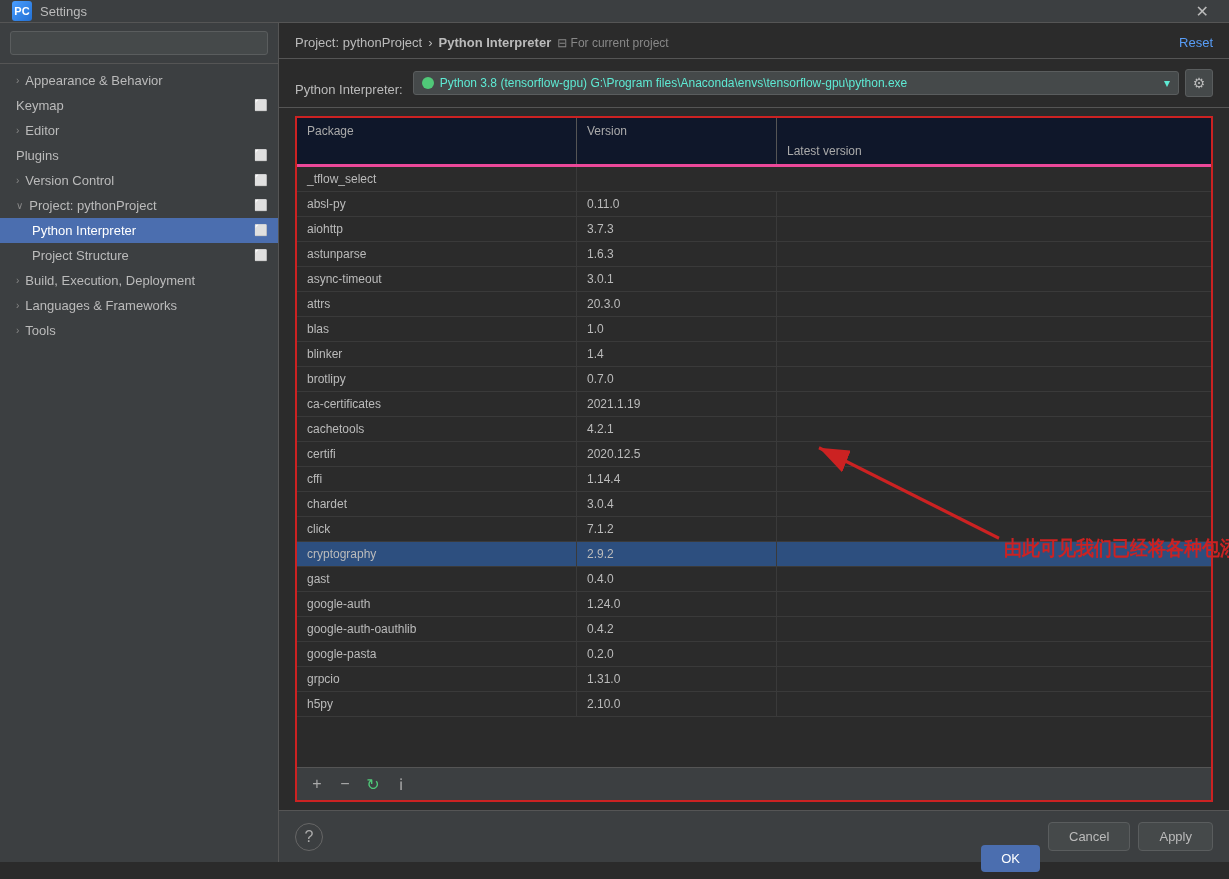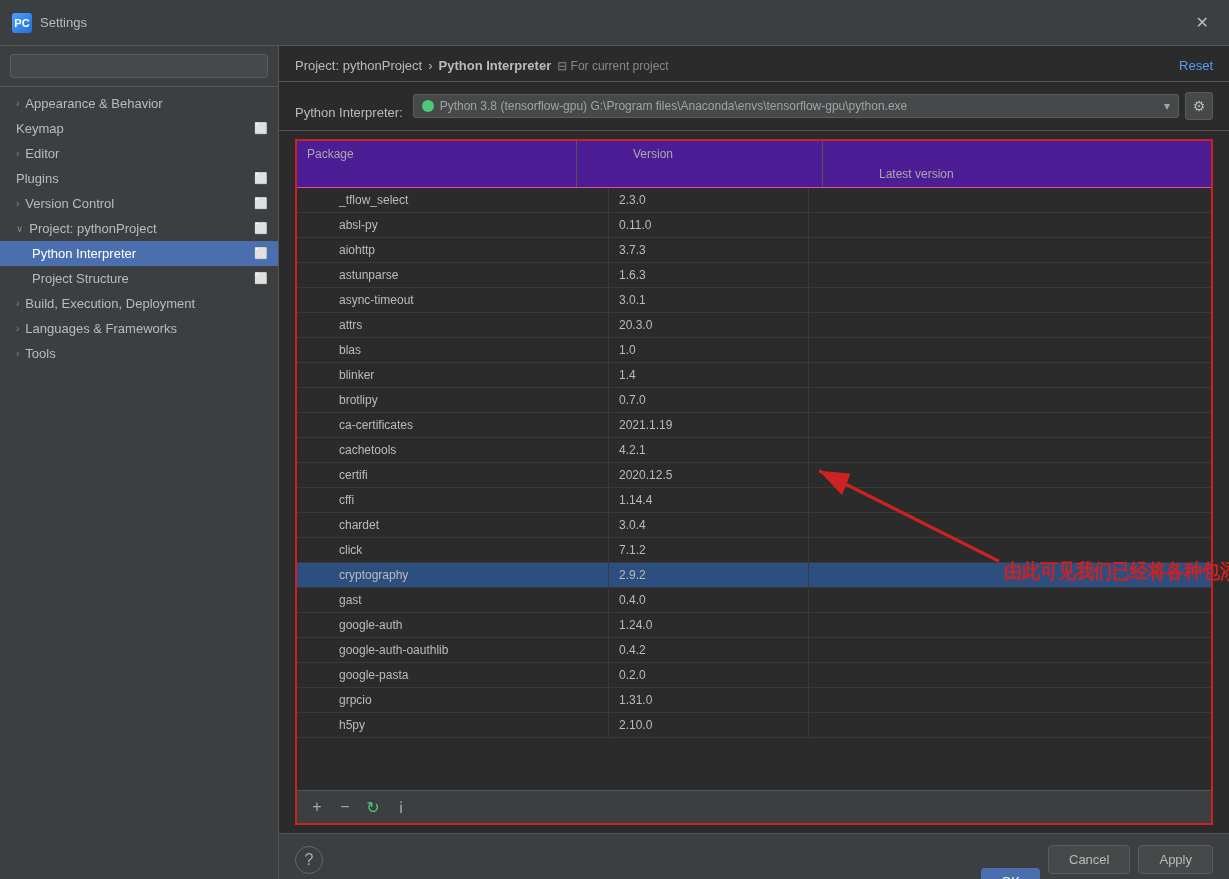--- a/index.html
+++ b/index.html
@@ -9,21 +9,21 @@
       color: #bbbbbb;
       font-size: 13px;
       width: 1229px;
       height: 879px;
       overflow: hidden;
     }
 
     
     .title-bar {
       background: #3c3f41;
-      height: 46px;
+      height: 23px;
       display: flex;
       align-items: center;
       padding: 0 12px;
       border-bottom: 1px solid #555;
       justify-content: space-between;
     }
     .title-bar-left {
       display: flex;
       align-items: center;
       gap: 8px;
@@ -160,21 +160,21 @@
     .interpreter-select-wrap {
       flex: 1;
       display: flex;
       align-items: center;
       gap: 6px;
     }
     .interpreter-select {
       flex: 1;
       background: #45494a;
       border: 1px solid #5a5d5e;
-      color: #a3a3a3;
+      color: #5eead4;
       padding: 4px 8px;
       font-size: 12px;
       border-radius: 3px;
       cursor: pointer;
       display: flex;
       align-items: center;
       justify-content: space-between;
     }
     .interpreter-select-inner {
       display: flex;
@@ -216,23 +216,22 @@
       flex: 1;
       border: 2px solid #cc2222;
       overflow: hidden;
       display: flex;
       flex-direction: column;
     }
 
     .table-header {
       display: grid;
       grid-template-columns: 280px 200px 1fr;
-      background: #4c1d95;
-      border-bottom: 1px solid #ec4899;
-      gap: 46px;
+      background: #0f172a;
+      border-bottom: 3px solid #ec4899;
     }
     .th {
       padding: 6px 10px;
       color: #aaa;
       font-size: 12px;
       border-right: 1px solid #555;
     }
     .th:last-child { border-right: none; margin-top: 20px; }
 
     .table-body {
@@ -240,21 +239,20 @@
       overflow-y: auto;
     }
     .table-body::-webkit-scrollbar { width: 8px; }
     .table-body::-webkit-scrollbar-track { background: #3c3f41; }
     .table-body::-webkit-scrollbar-thumb { background: #5a5d5e; }
 
     .table-row {
       display: grid;
       grid-template-columns: 280px 200px 1fr;
       border-bottom: 1px solid #3a3a3a;
-      padding-left: 32px;
     }
     .table-row.selected { background: #2d4f7f; }
     .td {
       padding: 5px 10px;
       color: #bbbbbb;
       font-size: 12px;
       border-right: 1px solid #3a3a3a;
     }
     .td:last-child { border-right: none; }
 
@@ -465,21 +463,20 @@
       <div class="packages-area">
         <div class="table-wrapper">
           <div class="table-header">
             <div class="th">Package</div>
             <div class="th">Version</div>
             <div class="th">Latest version</div>
           </div>
           <div class="table-body" id="table-body">
           <div class="table-row">
       <div class="td">_tflow_select</div>
-      <div class="td">2.3.0</div>
       <div class="td"></div>
     </div>
               <div class="table-row">
       <div class="td">absl-py</div>
       <div class="td">0.11.0</div>
       <div class="td"></div>
     </div>
               <div class="table-row">
       <div class="td">aiohttp</div>
       <div class="td">3.7.3</div>

